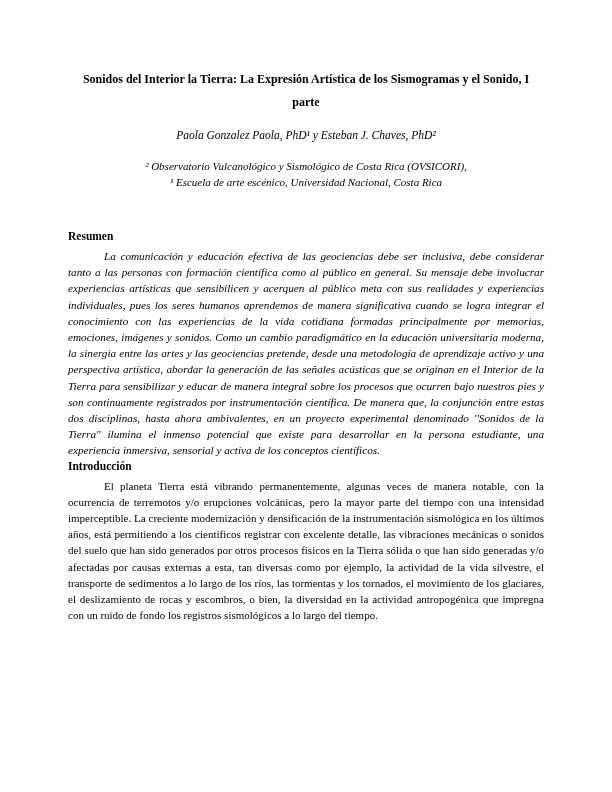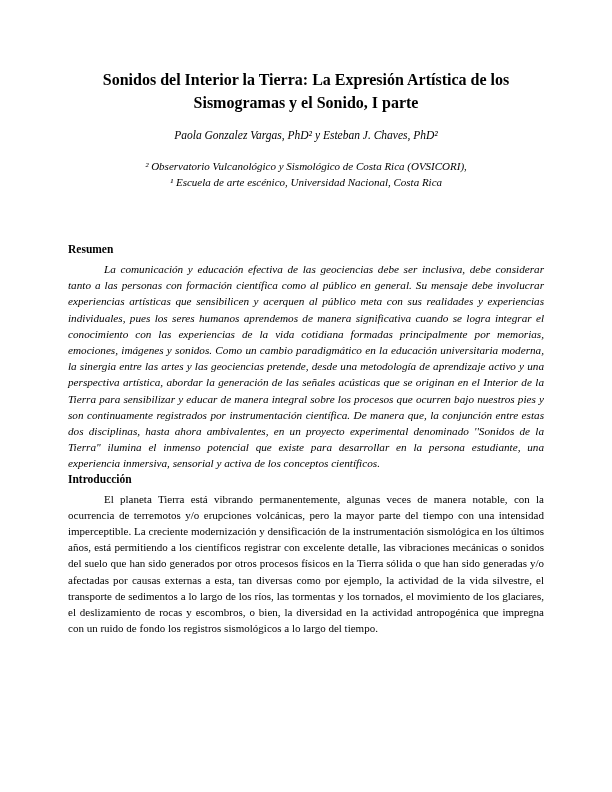--- a/index.html
+++ b/index.html
@@ -14,21 +14,21 @@
       overflow: hidden;
     }
     .page {
       width: 612px;
       height: 792px;
       background: #ffffff;
       padding: 68px 68px 40px 68px;
       overflow: hidden;
     }
     .title {
-      font-size: 16px;
+      font-size: 12px;
       font-weight: bold;
       text-align: center;
       line-height: 23px;
       max-width: 476px;
       margin: 0 auto;
     }
     .authors {
       font-size: 11.5px;
       font-style: italic;
       text-align: center;
@@ -40,21 +40,21 @@
       font-size: 11px;
       font-style: italic;
       text-align: center;
       line-height: 15.5px;
     }
     .section-heading {
       font-size: 11.5px;
       font-weight: bold;
       line-height: 15px;
     }
-    .section-heading.resumen { margin-top: 52px; }
+    .section-heading.resumen { margin-top: 39px; }
     .section-heading.intro   { }
     .para {
       font-size: 11px;
       line-height: 16.2px;
       text-align: justify;
       text-indent: 36px;
       margin-top: 4px;
     }
     .para.abstract {
       font-style: italic;
@@ -64,21 +64,21 @@
       margin-top: 16px;
     }
   </style>
 </head>
 <body>
 
 <div class="page">
 
   <div class="title">Sonidos del Interior la Tierra: La Expresión Artística de los Sismogramas y el Sonido, I parte</div>
 
-  <div class="authors">Paola Gonzalez Vargas, PhD² y Esteban J. Chaves, PhD²</div>
+  <div class="authors">Paola Gonzalez Paola, PhD¹ y Esteban J. Chaves, PhD²</div>
 
   <div class="affiliations">
     <div class="affil-line">² Observatorio Vulcanológico y Sismológico de Costa Rica (OVSICORI),</div>
     <div class="affil-line">¹ Escuela de arte escénico, Universidad Nacional, Costa Rica</div>
   </div>
 
   <div class="section-heading resumen">Resumen</div>
 
   <p class="para abstract">La comunicación y educación efectiva de las geociencias debe ser inclusiva, debe considerar tanto a las personas con formación científica como al público en general. Su mensaje debe involucrar experiencias artísticas que sensibilicen y acerquen al público meta con sus realidades y experiencias individuales, pues los seres humanos aprendemos de manera significativa cuando se logra integrar el conocimiento con las experiencias de la vida cotidiana formadas principalmente por memorias, emociones, imágenes y sonidos. Como un cambio paradigmático en la educación universitaria moderna, la sinergia entre las artes y las geociencias pretende, desde una metodología de aprendizaje activo y una perspectiva artística, abordar la generación de las señales acústicas que se originan en el Interior de la Tierra para sensibilizar y educar de manera integral sobre los procesos que ocurren bajo nuestros pies y son continuamente registrados por instrumentación científica. De manera que, la conjunción entre estas dos disciplinas, hasta ahora ambivalentes, en un proyecto experimental denominado ''Sonidos de la Tierra" ilumina el inmenso potencial que existe para desarrollar en la persona estudiante, una experiencia inmersiva, sensorial y activa de los conceptos científicos.</p>
 

